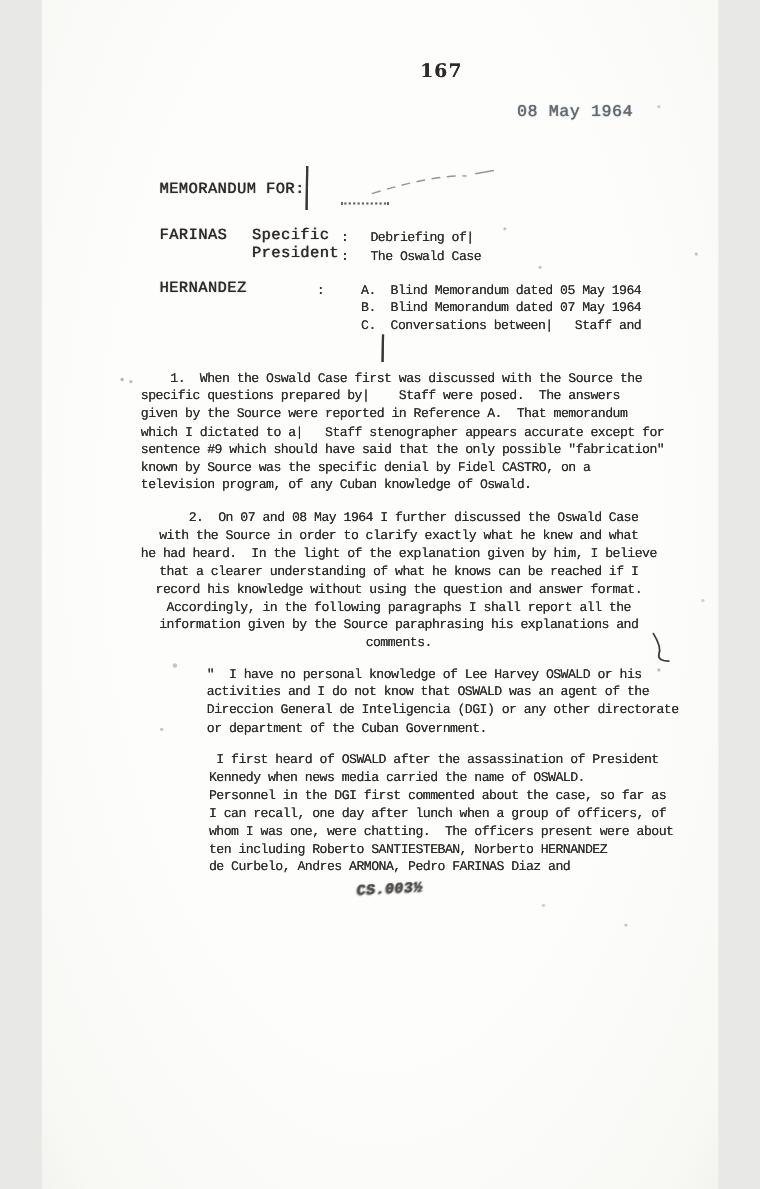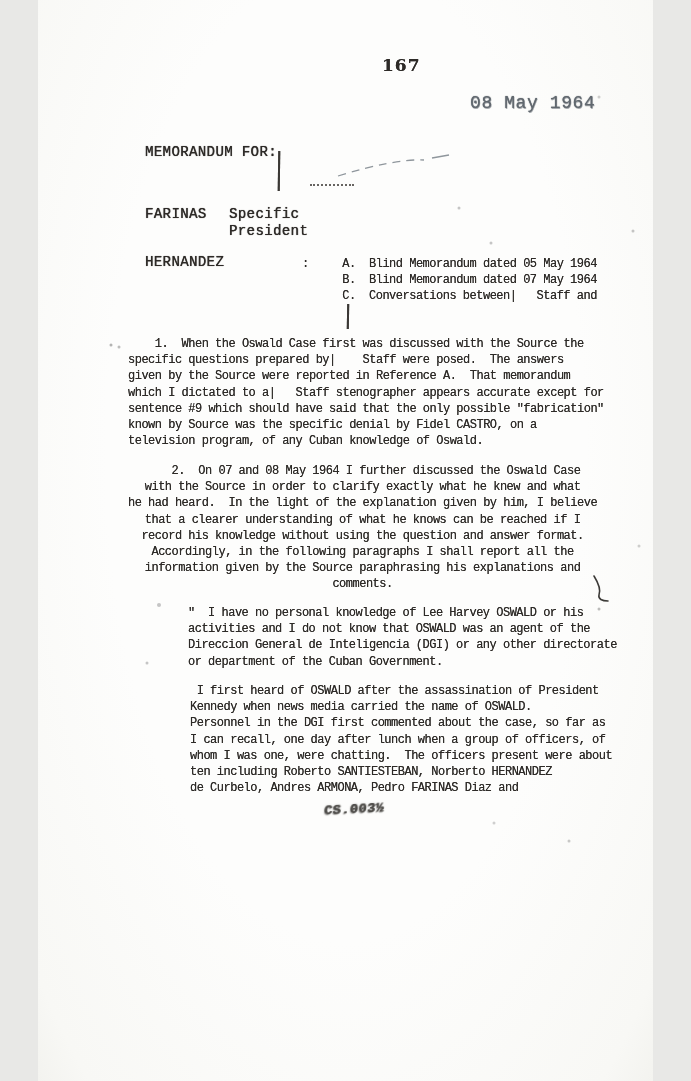--- a/index.html
+++ b/index.html
@@ -25,21 +25,21 @@
     text-shadow:0 0 0.8px rgba(45,42,39,0.9), 0.4px 0 0 rgba(45,42,39,0.5);
   }
   .pagenum {
     font-family:"DejaVu Serif", serif;
     font-weight:bold;
     font-size:17px;
     letter-spacing:1px;
     text-shadow:0 0 0.5px rgba(30,30,30,0.8);
   }
   .date {
-    font-size:18px;
+    font-size:15px;
     letter-spacing:0.6px;
     color:#61686f;
     text-shadow:0 0 1.1px rgba(97,104,111,0.95), 0.5px 0.5px 0.5px rgba(97,104,111,0.5);
   }
   .redaction-bar {
     position:absolute;
     background:#3b3835;
     box-shadow:0 0 0.6px rgba(59,56,53,0.8);
   }
   .dotline {
@@ -88,34 +88,36 @@
   }
 </style>
 </head>
 <body>
 
 <div class="page">
 
   <div class="t pagenum" style="left:344px; top:55px;">167</div>
   <div class="t date" style="left:432px; top:93px;">08 May 1964</div>
 
-  <div class="t label-text" style="left:107px; top:144px;">MEMORANDUM FOR:</div>
+  <div class="t label-text" style="left:107px; top:164px;">MEMORANDUM FOR:</div>
   <div class="redaction-bar" style="left:240px; top:151px; width:2px; height:40px; transform:rotate(0.8deg);"></div>
   <div class="dotline" style="left:272px; top:184px;"></div>
   <svg class="mark-svg" style="left:298px; top:150px;" width="118" height="30" viewBox="0 0 118 30">
     <path d="M2,26 C38,15 68,9 88,10" fill="none" stroke="#8f969c" stroke-width="1.3" stroke-dasharray="8 6"></path>
     <path d="M96,8 L113,5" fill="none" stroke="#8f969c" stroke-width="1.3"></path>
   </svg>
 
   <div class="t label-text" style="left:107px; top:206px;">FARINAS</div>
   <div class="t label-text" style="left:191px; top:206px;">Specific</div>
   <div class="t label-text" style="left:191px; top:223px;">President</div>
+  <div class="t body-text" style="left:272px; top:208px; line-height:17px;">:   Debriefing of|
+:   The Oswald Case</div>
 
   <div class="t label-text" style="left:107px; top:254px;">HERNANDEZ</div>
-  <div class="t body-text" style="left:264px; top:256px;">:     A.  Blind Memorandum dated 05 May 1964
+  <div class="t body-text" style="left:250px; top:256px;">:     A.  Blind Memorandum dated 05 May 1964
       B.  Blind Memorandum dated 07 May 1964
       C.  Conversations between|   Staff and</div>
   <div class="redaction-bar" style="left:309px; top:304px; width:1.6px; height:25px; transform:rotate(1deg);"></div>
 
   <div class="t body-text" style="left:90px; top:336px;">    1.  When the Oswald Case first was discussed with the Source the
 specific questions prepared by|    Staff were posed.  The answers
 given by the Source were reported in Reference A.  That memorandum
 which I dictated to a|   Staff stenographer appears accurate except for
 sentence #9 which should have said that the only possible "fabrication"
 known by Source was the specific denial by Fidel CASTRO, on a

